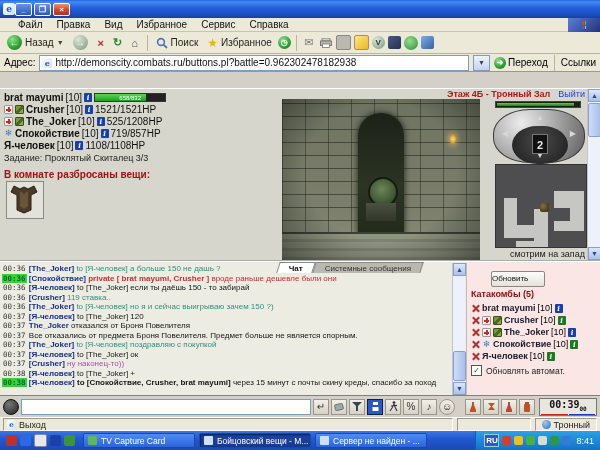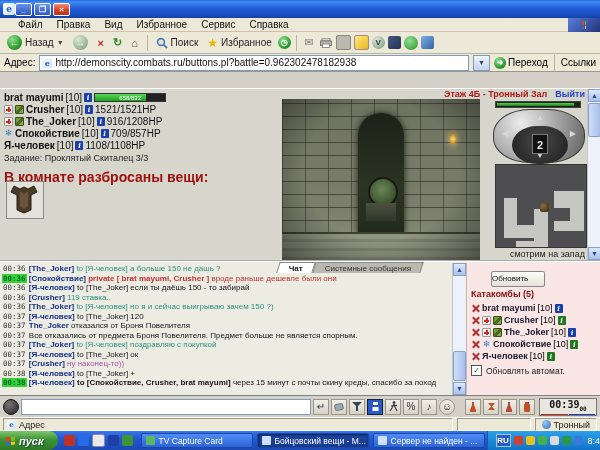--- a/index.html
+++ b/index.html
@@ -65,41 +65,41 @@
   .navcol{width:300px;display:flex;flex-direction:column;}
   .nav-top{height:8px;background:linear-gradient(180deg,#5a5a5a,#383838);display:flex;align-items:center;
     justify-content:space-around;font-size:8px;font-weight:bold;color:#e6e6e6;line-height:8px;}
   .nav-bot{height:8px;background:linear-gradient(180deg,#b8b8b8,#8e8e8e);display:flex;align-items:center;
     justify-content:space-around;font-size:7px;font-weight:bold;color:#101010;line-height:8px;}
   
   .gameframe{left:0;top:88px;width:600px;height:172px;background:#d6d6cc;border-top:1px solid #fff;box-sizing:border-box;}
   .locbar{position:absolute;left:282px;top:0px;width:303px;height:10px;display:flex;justify-content:flex-end;
     gap:8px;align-items:center;font-size:9px;}
   .loctitle{color:#b01818;font-weight:bold;}
-  .exitlink{color:#2244cc;font-weight:bold;text-decoration:none;}
+  .exitlink{color:#2244cc;font-weight:normal;text-decoration:none;}
   .players{position:absolute;left:4px;top:2px;width:274px;font-size:10px;color:#111;}
   .prow{display:flex;align-items:center;gap:2px;height:12px;white-space:nowrap;}
   .pname{font-weight:bold;}
   .ibadge{display:inline-block;width:8px;height:9px;font-size:7px;line-height:9px;text-align:center;
     color:#fff;font-family:"DejaVu Serif",serif;font-style:italic;font-weight:bold;border-radius:1px;}
   .ib-blue{background:#1b3faa;}.ib-green{background:#1f7a1f;}
   .hpbar{position:relative;width:72px;height:9px;background:#222;border:1px solid #333;box-sizing:border-box;}
   .hpfill{position:absolute;left:0;top:0;bottom:0;background:linear-gradient(180deg,#57d957,#1f9e1f);}
   .hptext{position:absolute;inset:0;font-size:6px;line-height:8px;color:#fff;text-align:center;}
   .icon9{display:inline-block;width:9px;height:9px;border-radius:1px;flex:none;}
   .ic-cross{background:#f4f4f4;border:1px solid #999;box-sizing:border-box;position:relative;}
   .ic-cross::before{content:"";position:absolute;left:3px;top:1px;width:2px;height:5px;background:#d22;}
   .ic-cross::after{content:"";position:absolute;left:1px;top:3px;width:5px;height:2px;background:#d22;}
   .ic-camo{background:linear-gradient(135deg,#7a9a3a 0 40%,#4a6a22 40% 70%,#8aa84e 70%);border:1px solid #3a5018;box-sizing:border-box;}
   .ic-snow{color:#3a7bbf;font-size:9px;line-height:9px;text-align:center;}
   .ic-swords{position:relative;}
   .ic-swords::before,.ic-swords::after{content:"";position:absolute;left:4px;top:0;width:2px;height:9px;background:#b03030;}
   .ic-swords::before{transform:rotate(45deg);}.ic-swords::after{transform:rotate(-45deg);}
   .quest{position:absolute;left:4px;top:64px;font-size:9px;color:#222;}
-  .itemshdr{position:absolute;left:4px;top:80px;font-size:14px;font-weight:bold;color:#a01212;}
+  .itemshdr{position:absolute;left:4px;top:80px;font-size:10px;font-weight:bold;color:#a01212;}
   .itembox{position:absolute;left:6px;top:92px;width:36px;height:36px;background:#e2e2da;border:1px solid #8a8a80;}
   
   .viewport{position:absolute;left:282px;top:10px;width:198px;height:161px;overflow:hidden;
     background:
       repeating-linear-gradient(0deg,rgba(30,32,24,.55) 0 1px,transparent 1px 13px),
       repeating-linear-gradient(90deg,rgba(30,32,24,.45) 0 1px,transparent 1px 23px),
       linear-gradient(180deg,#6e7260,#7b7f6b 70%,#8d9180);}
   .vp-floor{position:absolute;left:0;bottom:0;width:100%;height:26px;
     background:repeating-linear-gradient(0deg,#7e8272 0 3px,#8f937f 3px 9px);border-top:2px solid #3c4032;}
   .alcove{position:absolute;left:76px;top:14px;width:46px;height:122px;border-radius:22px 22px 0 0;
@@ -349,28 +349,28 @@
           <span>[10]</span>
           <span class="ibadge ib-blue">i</span>
           <span> 1521/1521HP</span>
         </div>
         <div class="prow">
           <span class="icon9 ic-cross"></span>
           <span class="icon9 ic-camo"></span>
           <span class="pname">The_Joker</span>
           <span>[10]</span>
           <span class="ibadge ib-blue">i</span>
-          <span> 916/1208HP</span>
+          <span> 525/1208HP</span>
         </div>
         <div class="prow">
           <span class="icon9 ic-snow">❄</span>
           <span class="pname">Спокойствие</span>
           <span>[10]</span>
           <span class="ibadge ib-blue">i</span>
-          <span> 709/857HP</span>
+          <span> 719/857HP</span>
         </div>
         <div class="prow">
           <span class="pname">Я-человек</span>
           <span>[10]</span>
           <span class="ibadge ib-blue">i</span>
           <span> 1108/1108HP</span>
         </div>
       </div>
     <div class="quest">Задание: Проклятый Скиталец 3/3</div>
     <div class="itemshdr">В комнате разбросаны вещи:</div>
@@ -555,39 +555,30 @@
       <span class="clockbars">
           <i class="cb-red"></i>
           <i class="cb-blue"></i>
         </span>
     </span>
   </div>
 
   <div class="abs statusbar">
     <span class="stat-left">
       <span class="ie-ico" style="width:9px;height:9px;font-size:7px;">e</span>
-      <span>Адрес</span>
+      <span>Выход</span>
     </span>
     <span class="stat-cell" style="width:60px;"></span>
     <span class="stat-cell">
       <span class="globe"></span>
       <span>Тронный</span>
     </span>
   </div>
 
   <div class="abs taskbar">
-    <span class="startbtn">
-      <span class="flag">
-          <i></i>
-          <i></i>
-          <i></i>
-          <i></i>
-        </span>
-      <span>пуск</span>
-    </span>
     <span class="ql">
       <span class="qli" style="background:#c03028;"></span>
       <span class="qli" style="background:#2a6be5;"></span>
       <span class="qli" style="background:#e8e8e8;border:1px solid #88a;"></span>
       <span class="qli" style="background:#1c3fa8;"></span>
       <span class="qli" style="background:#3d9434;"></span>
     </span>
     <span id="task-buttons" style="display:flex;align-items:center;">
         <span class="taskbtn">
           <span class="tico" style="background: rgb(92, 184, 92);"></span>

